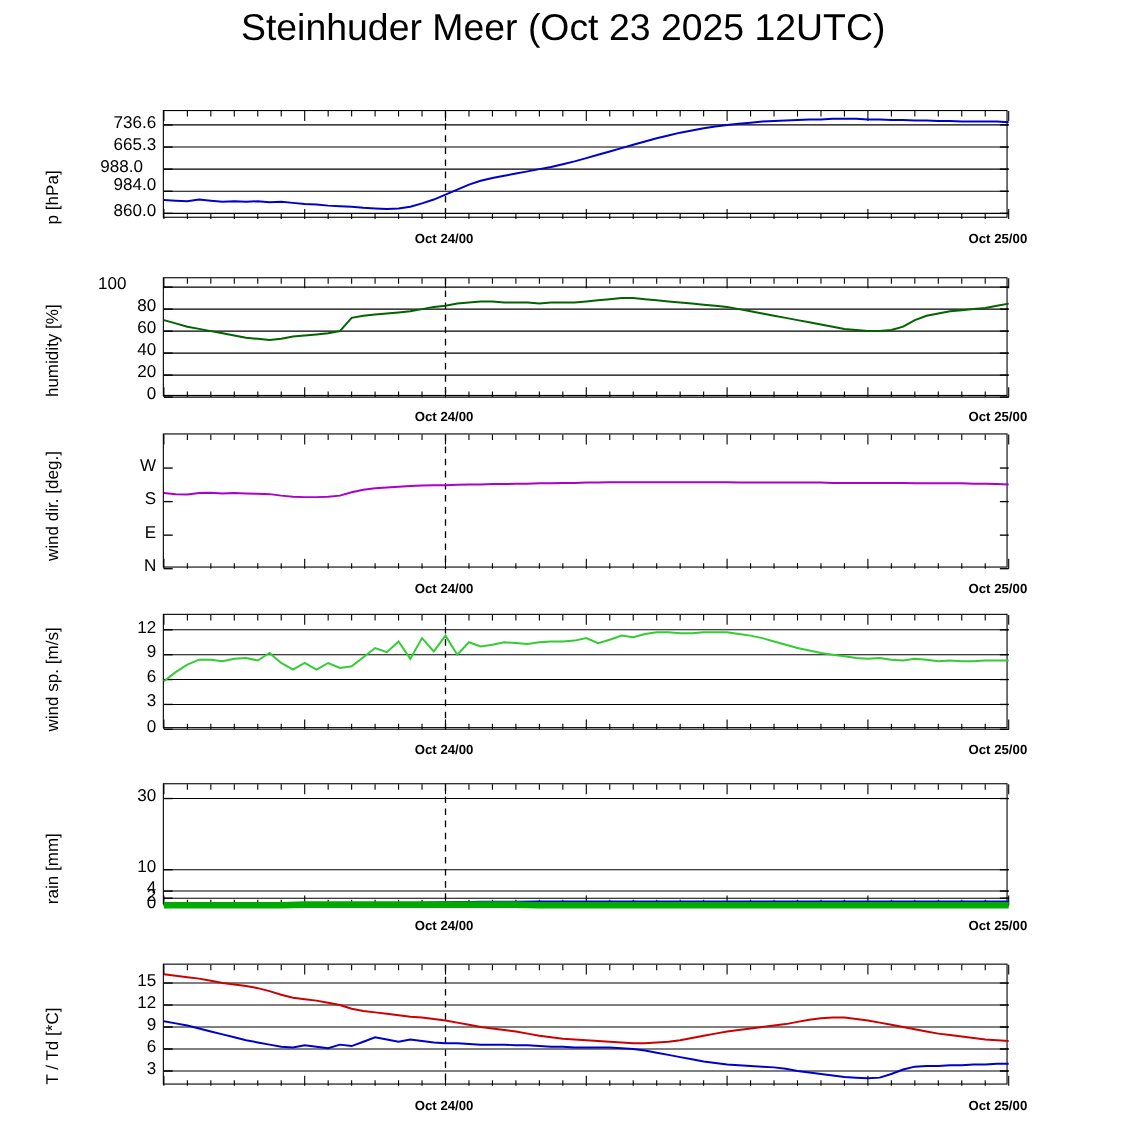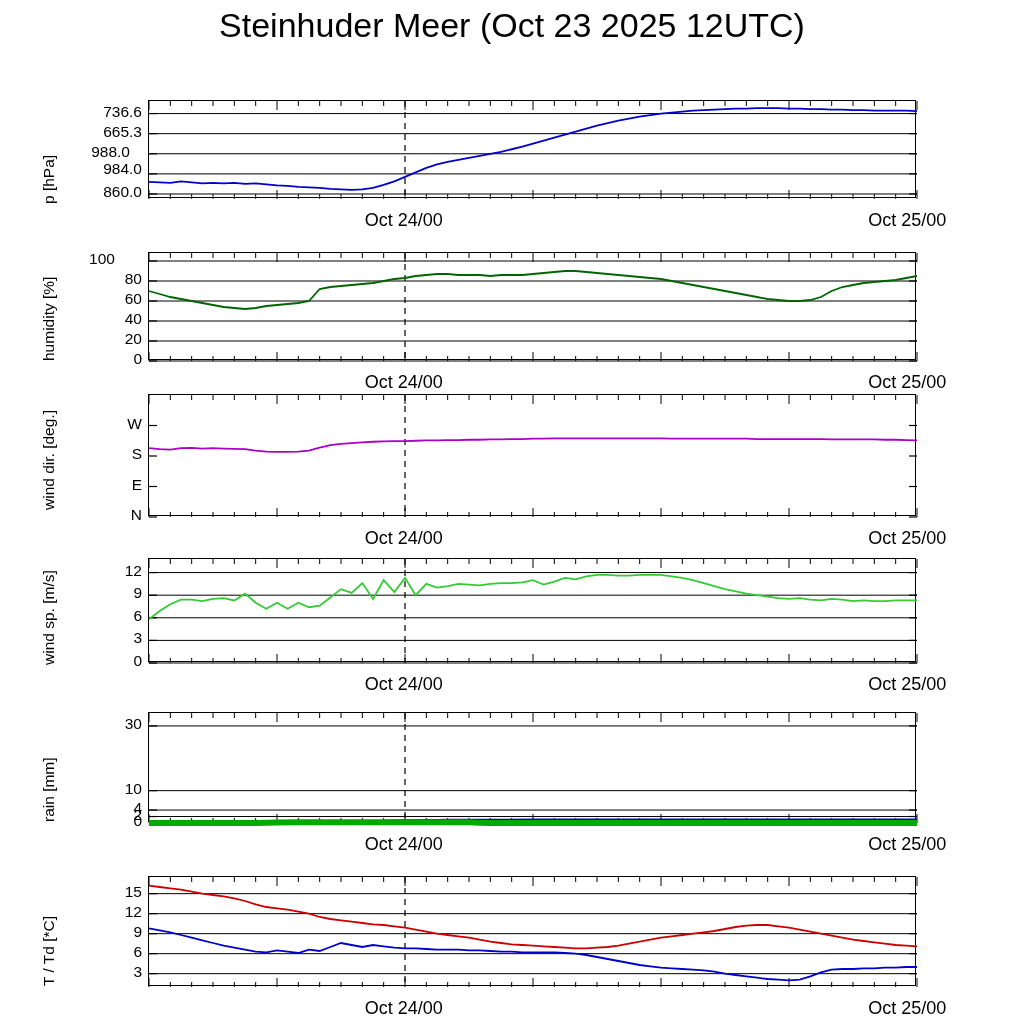--- a/index.html
+++ b/index.html
@@ -2,21 +2,21 @@
 <html><head>
 <meta charset="utf-8">
 <style>
   html,body{margin:0;padding:0;background:#ffffff;}
   body{width:1024px;height:1024px;font-family:"Liberation Sans",sans-serif;color:#000;}
   #root{position:relative;width:1024px;height:1024px;}
   .title{position:absolute;left:0;top:6px;width:1024px;text-align:center;font-size:34px;letter-spacing:0px;}
   .plotbox{position:absolute;border:1.5px solid #000;background:#fff;box-sizing:border-box;}
   .ylabel{position:absolute;font-size:15.5px;transform-origin:0 0;transform:rotate(-90deg);white-space:nowrap;}
   .ytick{position:absolute;font-size:15.5px;text-align:right;white-space:nowrap;}
-  .xtick{position:absolute;font-size:18px;white-space:nowrap;}
+  .xtick{position:absolute;font-size:12px;white-space:nowrap;font-weight:bold;}
   svg{position:absolute;left:0;top:0;overflow:visible;}
 </style>
 </head>
 <body>
 
 <div id="root">
   <div class="title">Steinhuder Meer (Oct 23 2025 12UTC)</div>
   <div id="panels">
       <div class="plotbox" style="left: 148px; top: 100px; width: 768px; height: 98px;">
         <svg width="768" height="98" style="left: 0px; top: 0px;">

